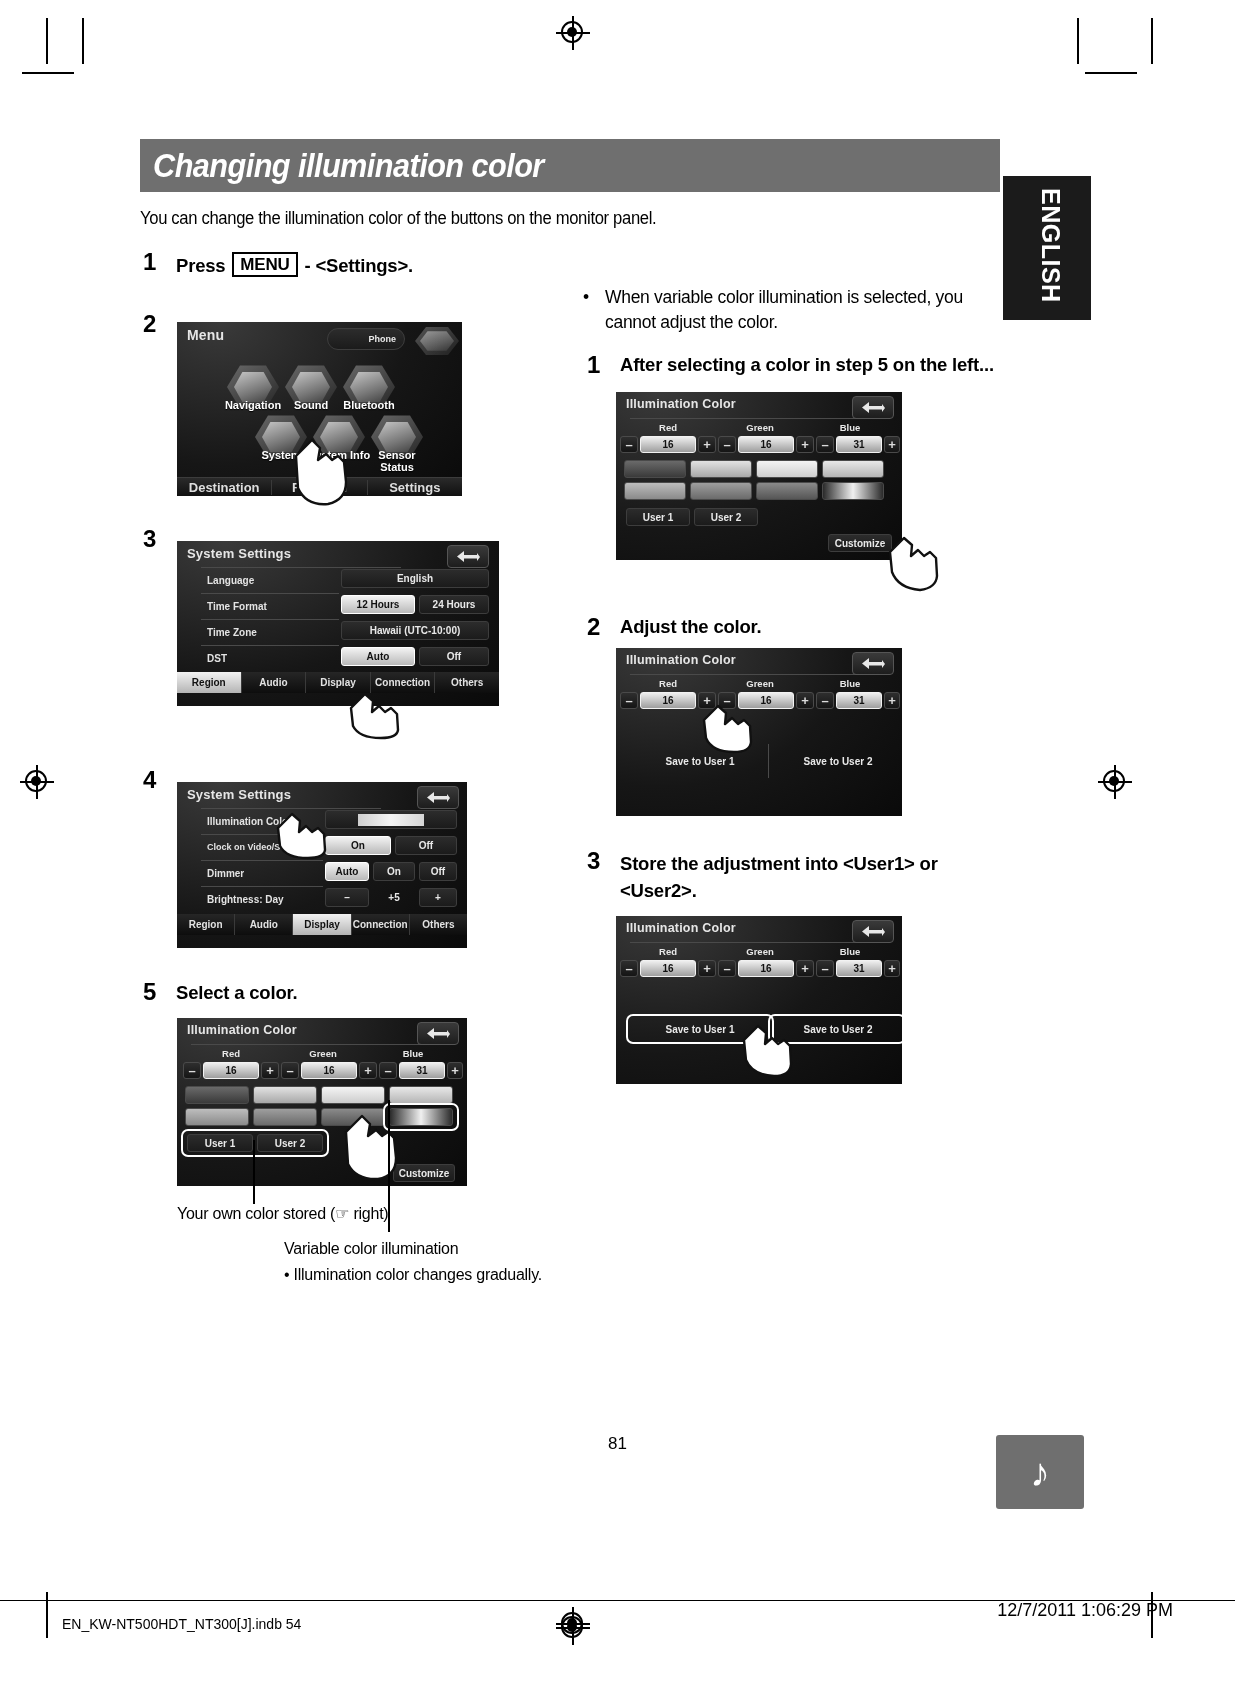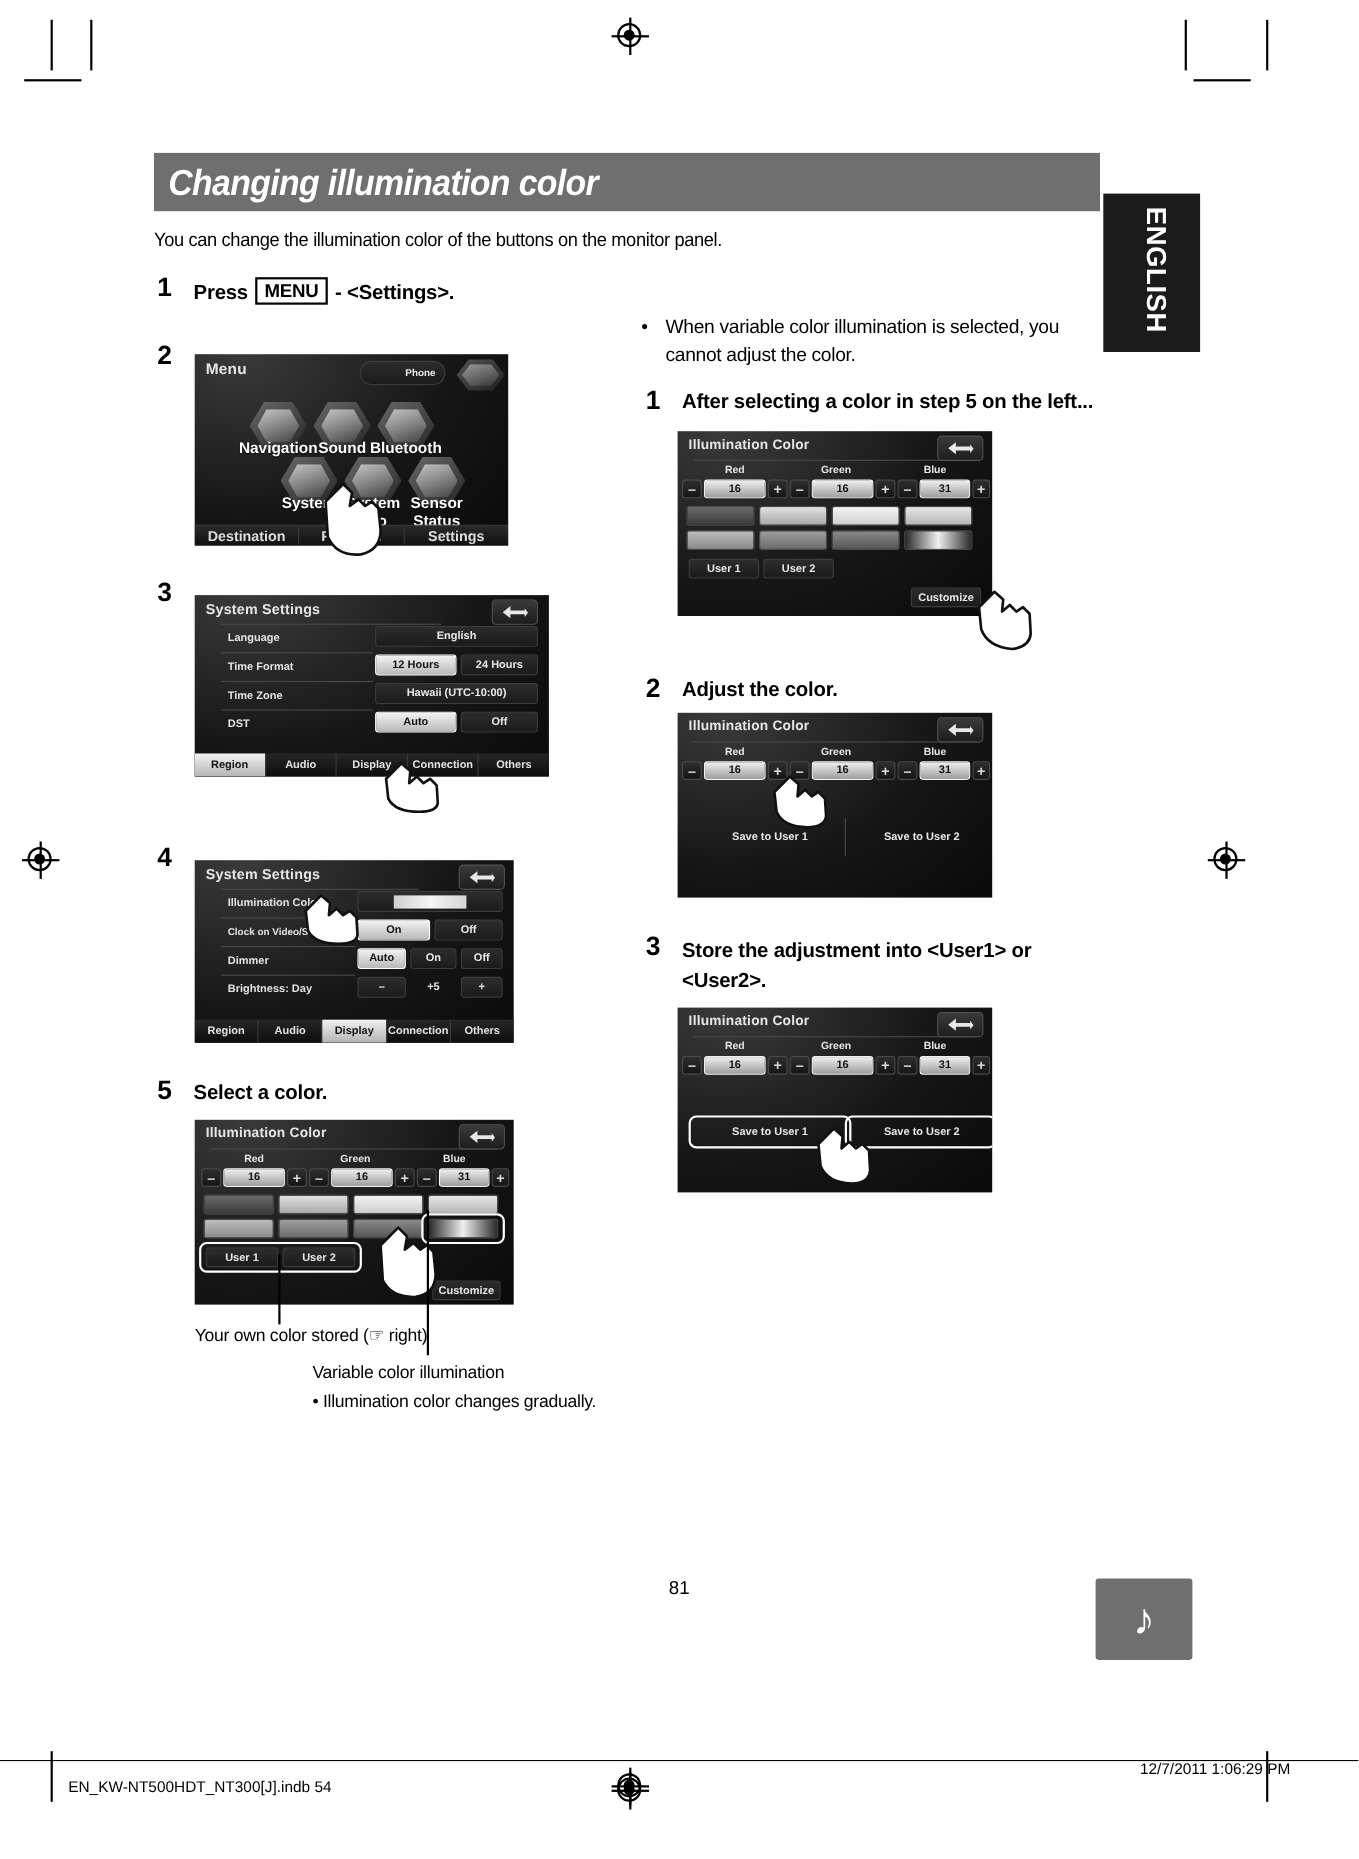--- a/index.html
+++ b/index.html
@@ -85,37 +85,37 @@
   }
   .backbtn svg{display:block;}
   .sep{position:absolute;height:1px;background:#4a4a4a;}
 
   
   .hex{
     position:absolute;width:52px;height:46px;
     background:linear-gradient(145deg,#6a6a6a,#242424);
     clip-path:polygon(25% 3%,75% 3%,100% 50%,75% 97%,25% 97%,0% 50%);
   }
-  .hexlbl{position:absolute;font-size:14px;font-weight:bold;color:#fff;text-align:center;text-shadow:0 1px 1px #000;}
+  .hexlbl{position:absolute;font-size:11px;font-weight:bold;color:#fff;text-align:center;text-shadow:0 1px 1px #000;}
   .hexin{
     position:absolute;left:7px;top:6px;width:38px;height:34px;
     background:linear-gradient(160deg,#d9d9d9,#7d7d7d 60%,#3a3a3a);
     clip-path:polygon(22% 6%,78% 6%,100% 50%,78% 94%,22% 94%,0% 50%);
     opacity:.9;
   }
   .botbar{
     position:absolute;left:0;right:0;bottom:0;height:18px;
     background:linear-gradient(#2a2a2a,#101010);border-top:1px solid #3c3c3c;
     display:flex;align-items:center;
   }
   .botbar div{flex:1;text-align:center;font-size:13px;font-weight:bold;color:#dedede;border-right:1px solid #3a3a3a;}
   .botbar div:last-child{border-right:none;}
 
   
-  .tabs{position:absolute;left:0;right:0;bottom:0;height:21px;display:flex;background:linear-gradient(#262626,#0d0d0d);}
+  .tabs{position:absolute;left:0;right:0;bottom:13px;height:21px;display:flex;background:linear-gradient(#262626,#0d0d0d);}
   .tabs .tb{flex:1;display:flex;align-items:center;justify-content:center;font-size:10px;font-weight:bold;color:#e2e2e2;border-right:1px solid #3a3a3a;box-sizing:border-box;}
   .tabs .tb:last-child{border-right:none;}
   .tabs .tb.on{background:linear-gradient(#f2f2f2,#b4b4b4);color:#111;}
 
   
   .chlbl{position:absolute;font-size:9.5px;font-weight:bold;color:#e8e8e8;text-align:center;}
   .swatch{position:absolute;border-radius:3px;border:1px solid #4a4a4a;box-sizing:border-box;}
   .pm{
     position:absolute;border-radius:3px;background:linear-gradient(#2e2e2e,#151515);
     border:1px solid #4a4a4a;box-sizing:border-box;display:flex;align-items:center;justify-content:center;
@@ -136,21 +136,21 @@
   .callout{position:absolute;font-size:16px;letter-spacing:-0.25px;}
   .leader{position:absolute;background:#000;}
 
   .pageno{position:absolute;left:0;right:0;top:1434px;text-align:center;font-size:17px;}
   .musicbox{position:absolute;left:996px;top:1435px;width:88px;height:74px;background:#6f6f6f;border-radius:3px;
             display:flex;align-items:center;justify-content:center;}
   .musicbox span{color:#fff;font-size:40px;line-height:1;}
 
   .footer{position:absolute;top:1600px;left:0;right:0;height:40px;border-top:1.5px solid #000;}
   .footleft{position:absolute;left:62px;top:1616px;font-size:14px;}
-  .footright{position:absolute;right:62px;top:1600px;font-size:14px;text-align:right;}
+  .footright{position:absolute;right:62px;top:1600px;font-size:18px;text-align:right;}
 </style>
 </head>
 <body>
 
 <div class="page">
 
   <div class="cmark" style="left:46px;top:18px;width:2px;height:46px;"></div>
   <div class="cmark" style="left:82px;top:18px;width:2px;height:46px;"></div>
   <div class="cmark" style="left:22px;top:72px;width:52px;height:2px;"></div>
   <div class="cmark" style="left:1151px;top:18px;width:2px;height:46px;"></div>

